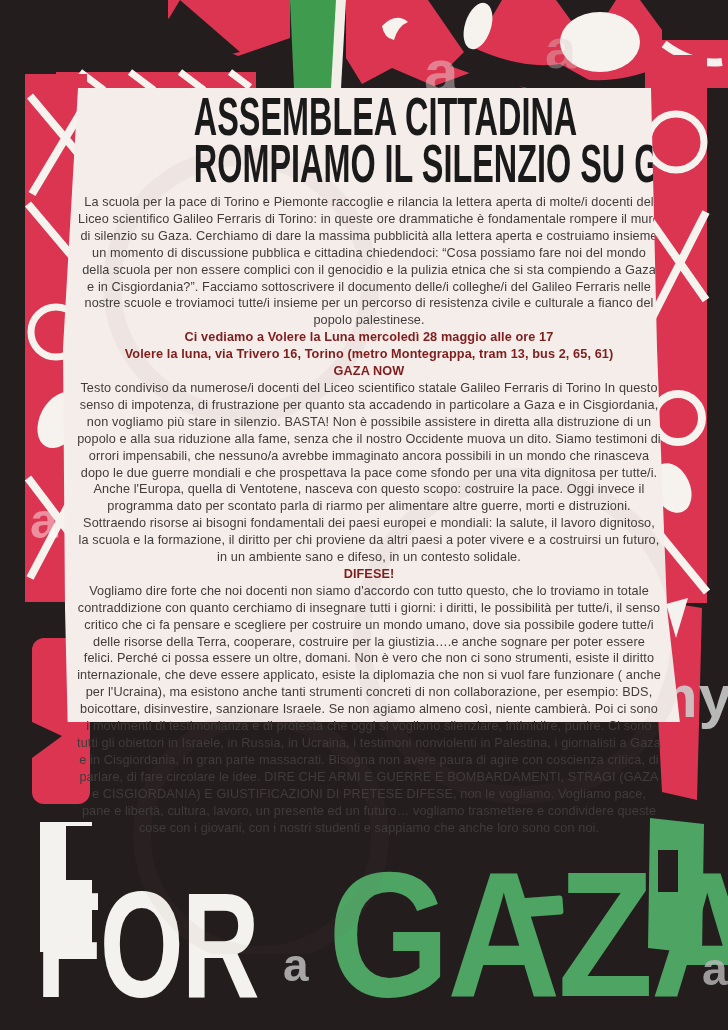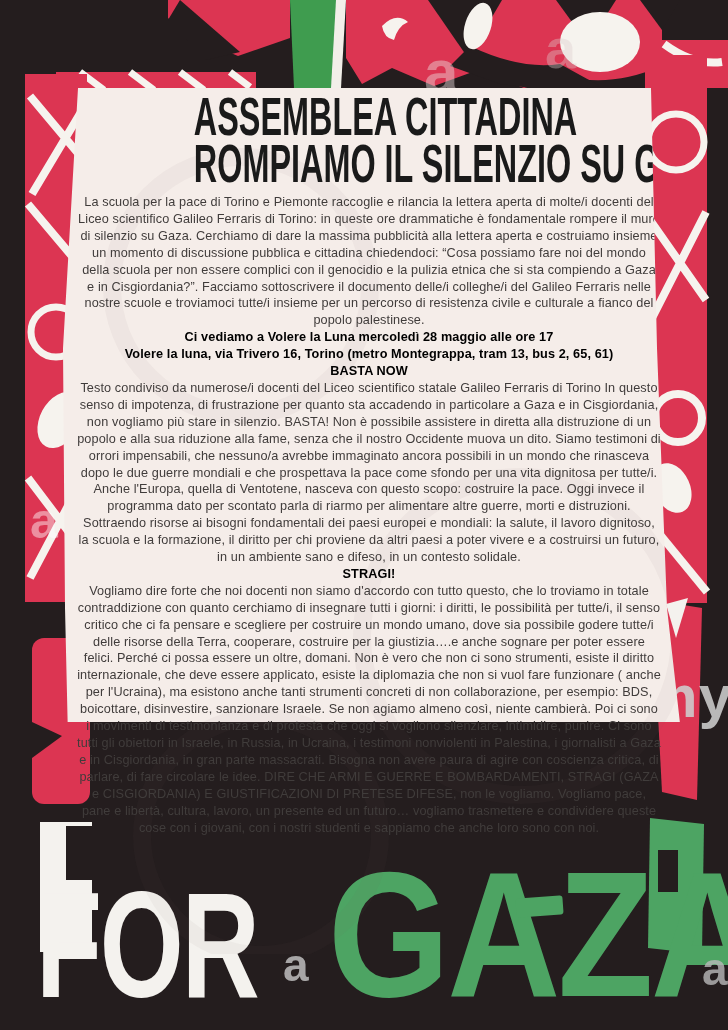--- a/index.html
+++ b/index.html
@@ -37,21 +37,21 @@
   .pc3{width:220px;height:220px;left:70px;top:620px;}
   .content{position:relative;margin-left:14px;width:584px;text-align:center;padding-top:5px;}
   .title-line{
     font-weight:700;color:#1a1a1a;font-size:54px;line-height:47px;
     transform:scaleX(0.60);transform-origin:center;white-space:nowrap;letter-spacing:0;
   }
   .body-text{
     margin-top:7px;font-size:12.7px;line-height:16.9px;color:#403c3b;letter-spacing:0.1px;
   }
   .body-text p{margin:0;}
-  .bold-line{font-weight:700;color:#000000;text-align:center;}
+  .bold-line{font-weight:700;color:#7f1d1d;text-align:center;}
   
   .green-patch{
     position:absolute;left:516px;top:897px;width:47px;height:19px;z-index:3;
     background:#4da463;border-radius:3px;transform:rotate(-4deg);
   }
 </style>
 </head>
 <body>
 
 <svg class="bg-svg" width="728" height="1030" viewBox="0 0 728 1030">
@@ -133,21 +133,21 @@
   <div class="panel-circle pc3"></div>
 
   <div class="content">
     <div class="title-line">ASSEMBLEA CITTADINA</div>
     <div class="title-line">ROMPIAMO IL SILENZIO SU GAZA</div>
 
     <div class="body-text">
       <p>La scuola per la pace di Torino e Piemonte raccoglie e rilancia la lettera aperta di molte/i docenti del Liceo scientifico Galileo Ferraris di Torino: in queste ore drammatiche è fondamentale rompere il muro di silenzio su Gaza. Cerchiamo di dare la massima pubblicità alla lettera aperta e costruiamo insieme un momento di discussione pubblica e cittadina chiedendoci: “Cosa possiamo fare noi del mondo della scuola per non essere complici con il genocidio e la pulizia etnica che si sta compiendo a Gaza e in Cisgiordania?”. Facciamo sottoscrivere il documento delle/i colleghe/i del Galileo Ferraris nelle nostre scuole e troviamoci tutte/i insieme per un percorso di resistenza civile e culturale a fianco del popolo palestinese.</p>
       <p class="bold-line">Ci vediamo a Volere la Luna mercoledì 28 maggio alle ore 17</p>
       <p class="bold-line">Volere la luna, via Trivero 16, Torino (metro Montegrappa, tram 13, bus 2, 65, 61)</p>
-      <p class="bold-line">BASTA NOW</p>
+      <p class="bold-line">GAZA NOW</p>
       <p>Testo condiviso da numerose/i docenti del Liceo scientifico statale Galileo Ferraris di Torino In questo senso di impotenza, di frustrazione per quanto sta accadendo in particolare a Gaza e in Cisgiordania, non vogliamo più stare in silenzio. BASTA! Non è possibile assistere in diretta alla distruzione di un popolo e alla sua riduzione alla fame, senza che il nostro Occidente muova un dito.  Siamo testimoni di orrori impensabili, che nessuno/a avrebbe immaginato ancora possibili in un mondo che rinasceva dopo le due guerre mondiali e che prospettava la pace come sfondo per una vita dignitosa per tutte/i.  Anche l'Europa, quella di Ventotene, nasceva con questo scopo: costruire la pace. Oggi invece il programma dato per scontato parla di riarmo per alimentare altre guerre, morti e distruzioni. Sottraendo risorse ai bisogni fondamentali dei paesi europei e mondiali: la salute, il lavoro dignitoso, la scuola e la formazione, il diritto per chi proviene da altri paesi a poter vivere e a costruirsi un futuro, in un ambiente sano e difeso, in un contesto solidale.</p>
-      <p class="bold-line">STRAGI!</p>
+      <p class="bold-line">DIFESE!</p>
       <p>Vogliamo dire forte che noi docenti non siamo d'accordo con tutto questo, che lo troviamo in totale contraddizione con quanto cerchiamo di insegnare tutti i giorni: i diritti, le possibilità per tutte/i,  il senso critico che ci fa pensare e scegliere per costruire un mondo umano, dove sia possibile godere tutte/i delle risorse della Terra, cooperare, costruire per la giustizia….e anche sognare per poter essere felici. Perché ci possa essere un oltre, domani. Non è vero che non ci sono strumenti,  esiste il diritto internazionale, che deve essere applicato, esiste la diplomazia che non si vuol fare funzionare ( anche per l'Ucraina), ma esistono anche tanti strumenti concreti di non collaborazione, per esempio: BDS, boicottare,  disinvestire, sanzionare Israele. Se non agiamo almeno così, niente cambierà.  Poi ci sono i movimenti di testimonianza e di protesta che oggi si vogliono silenziare, intimidire, punire. Ci sono tutti gli obiettori in Israele, in Russia, in Ucraina, i testimoni nonviolenti in Palestina, i giornalisti a Gaza e in Cisgiordania, in gran parte massacrati. Bisogna non avere paura di agire con coscienza critica, di parlare, di fare circolare le idee.  DIRE CHE ARMI E GUERRE E BOMBARDAMENTI, STRAGI (GAZA e CISGIORDANIA) E GIUSTIFICAZIONI DI PRETESE DIFESE, non le vogliamo. Vogliamo pace, pane e libertà, cultura, lavoro, un presente ed un futuro… vogliamo trasmettere e condividere queste cose con i giovani, con i nostri studenti e sappiamo che anche loro sono con noi.</p>
     </div>
   </div>
 </div>
 
 <div class="green-patch"></div>
 
 </body></html>

